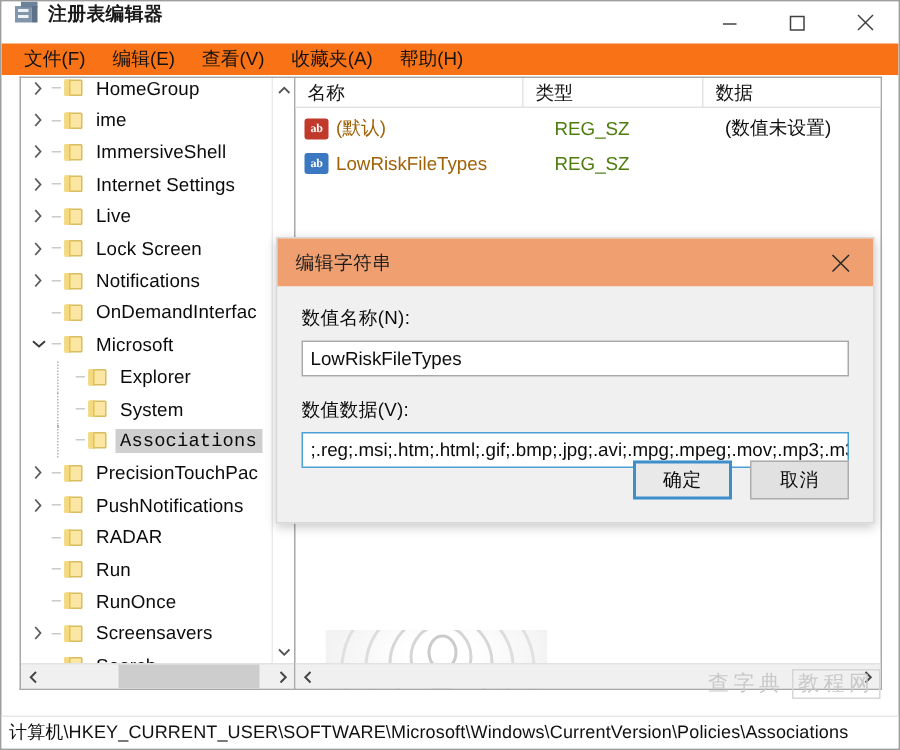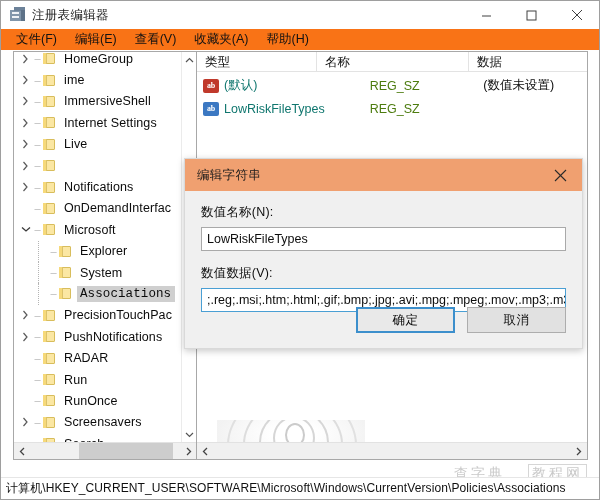--- a/index.html
+++ b/index.html
@@ -18,21 +18,21 @@
     background: #ffffff;
     border: 1px solid #9e9e9e;
     overflow: hidden;
   }
 
   
   .titlebar {
     position: absolute; left: 0; top: 0;
     width: 598px; height: 28px;
     background: #ffffff;
-    display: flex; align-items: center;
+    display: flex;  font-weight: bold;
   }
   .app-icon {
     width: 17px; height: 17px;
     margin-left: 8px; margin-right: 6px;
     position: relative; flex: none;
   }
   .app-icon .blk {
     position: absolute; background: #7a8fa6;
   }
   .title-text {
@@ -194,21 +194,21 @@
   }
   .abicon {
     width: 16px; height: 14px; flex: none;
     margin: 0 5px 0 6px;
     border-radius: 2px;
     display: flex; align-items: center; justify-content: center;
     font-size: 8px; font-weight: bold; color: #fff;
     font-family: "Liberation Serif", serif;
     letter-spacing: -.3px;
   }
-  .lcell-name { width: 146px; font-size: 12.5px; color: #0f766e; white-space: nowrap; }
+  .lcell-name { width: 146px; font-size: 12.5px; color: #a16207; white-space: nowrap; }
   .lcell-type { width: 120px; font-size: 12.5px; color: #4d7c0f; padding-left: 8px; white-space: nowrap; }
   .lcell-data { width: 118px; font-size: 12.5px; color: #0d0d0d; padding-left: 8px; white-space: nowrap; }
 
   .list-hsb {
     position: absolute; left: 0; bottom: 0;
     width: 390px; height: 17px;
     background: #f0f0f0;
     border-top: 1px solid #e2e2e2;
     display: flex; align-items: center;
   }
@@ -230,22 +230,22 @@
   .swirl .r3 { left: 42px;  top: -11px; width: 70px;  height: 66px; border-color: rgba(140,140,140,.33); }
   .swirl .r4 { left: 56px;  top: -4px;  width: 42px;  height: 44px; border-color: rgba(140,140,140,.36); }
   .swirl .r5 { left: 68px;  top: 3px;   width: 20px;  height: 24px; border-color: rgba(130,130,130,.42); }
   .swirl .bg {
     position: absolute; left: 0; top: 0; width: 148px; height: 46px;
     background: radial-gradient(ellipse at 52% 30%, rgba(255,255,255,0) 20%, rgba(178,178,178,.16) 70%, rgba(188,188,188,.22) 100%);
   }
 
   
   .wm {
-    position: absolute; right: 12px; top: 463px;
-    display: flex; align-items: center; gap: 23px;
+    position: absolute; right: 12px; top: 445px;
+    display: flex; align-items: center; gap: 5px;
     pointer-events: none;
     justify-content: center;
   }
   .wm span {
     font-size: 14px; color: #c9c9c9;
     letter-spacing: 3px;
     font-family: "Liberation Serif", serif;
   }
   .wm .box {
     border: 1px solid #d6d6d6;
@@ -319,21 +319,21 @@
     display: flex; align-items: center;
     white-space: nowrap; overflow: hidden;
   }
   .dlg-input.focused { border: 1px solid #4a9fd4; }
   .gap { height: 14px; }
   .dlg-buttons {
     position: absolute; right: 16px; bottom: 15px;
     display: flex; gap: 12px;
   }
   .dbtn {
-    width: 99px; height: 26px;
+    width: 66px; height: 26px;
     background: #e1e1e1;
     border: 1px solid #adadad;
     font-size: 12.5px; color: #0d0d0d;
     display: flex; align-items: center; justify-content: center;
     font-family: "Liberation Sans", sans-serif;
     letter-spacing: .5px;
   }
   .dbtn.default {
     border: 2px solid #3c8fcc;
     background: #e9e9e9;
@@ -453,20 +453,21 @@
             <div class="chev">
               <svg width="7" height="10" viewBox="0 0 7 10">
                 <polyline points="1.5,1 5,5 1.5,9" fill="none" stroke="#5a5a5a" stroke-width="1.2"></polyline>
               </svg>
             </div>
             <div class="dash">–</div>
             <div class="folder">
               <div class="fb"></div>
               <div class="fl"></div>
             </div>
+            <div class="lbl">Lock Screen</div>
           </div>
           <div class="tnode indent-0">
             <div class="chev">
               <svg width="7" height="10" viewBox="0 0 7 10">
                 <polyline points="1.5,1 5,5 1.5,9" fill="none" stroke="#5a5a5a" stroke-width="1.2"></polyline>
               </svg>
             </div>
             <div class="dash">–</div>
             <div class="folder">
               <div class="fb"></div>
@@ -627,22 +628,22 @@
       <div class="hsb-arw">
         <svg width="7" height="9" viewBox="0 0 7 9">
             <polyline points="2,1 5.5,4.5 2,8" fill="none" stroke="#444" stroke-width="1.3"></polyline>
           </svg>
       </div>
     </div>
   </div>
 
   <div class="list-panel">
     <div class="lheader">
+      <div class="lhcell c1">名称</div>
       <div class="lhcell c2">类型</div>
-      <div class="lhcell c1">名称</div>
       <div class="lhcell c3">数据</div>
     </div>
     <div id="list-rows">
         <div class="lrow" style="top: 22px;">
           <div class="abicon" style="background: rgb(192, 57, 43);">ab</div>
           <div class="lcell-name">(默认)</div>
           <div class="lcell-type">REG_SZ</div>
           <div class="lcell-data">(数值未设置)</div>
         </div>
         <div class="lrow" style="top: 45px;">

